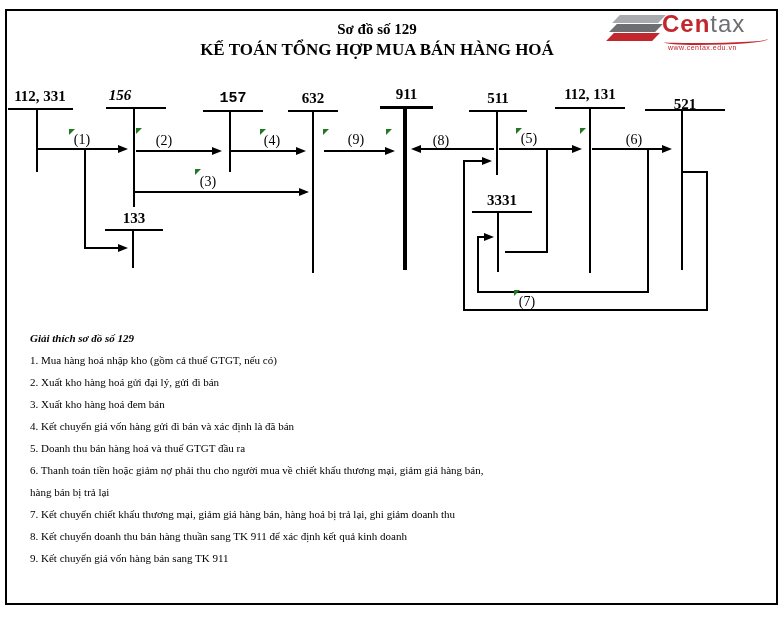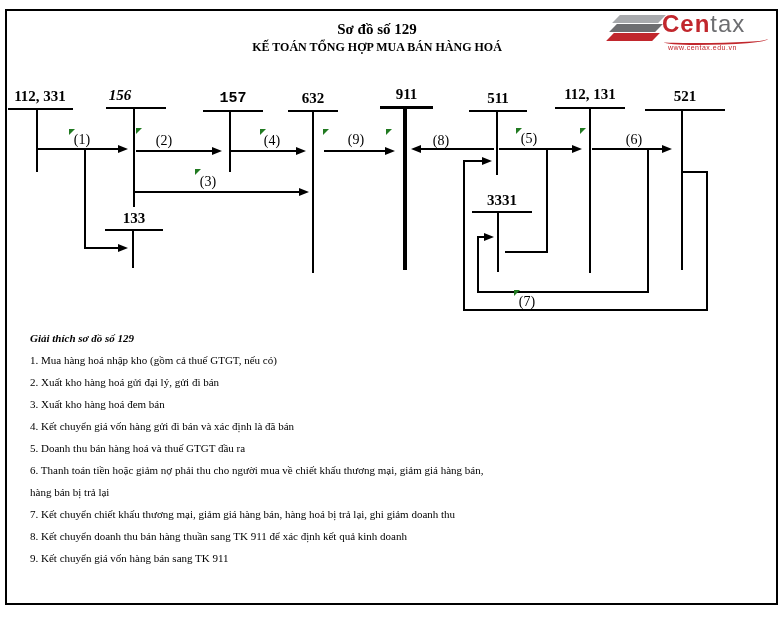--- a/index.html
+++ b/index.html
@@ -11,21 +11,21 @@
   .thick-h{height:3px;}
   .thick-v{width:4px;}
   .ah-r{position:absolute;width:0;height:0;border-top:4px solid transparent;border-bottom:4px solid transparent;border-left:10px solid #000;}
   .ah-l{position:absolute;width:0;height:0;border-top:4px solid transparent;border-bottom:4px solid transparent;border-right:10px solid #000;}
   .gflag{position:absolute;width:0;height:0;border-top:6px solid #217a21;border-right:6px solid transparent;}
   .acc-label{position:absolute;font-weight:bold;font-size:15px;text-align:center;white-space:nowrap;}
   .flow-label{position:absolute;width:30px;text-align:center;font-size:14px;white-space:nowrap;}
   
   .title-wrap{position:absolute;left:0;top:21px;width:730px;text-align:center;padding-left:12px;}
   .title-sub{font-weight:bold;font-size:15px;}
-  .title-main{font-weight:bold;font-size:12px;margin-top:2px;}
+  .title-main{font-weight:bold;font-size:17px;margin-top:2px;}
   
   .frame{position:absolute;left:5px;top:9px;width:769px;height:592px;border:2px solid #000;}
   
   .logo{position:absolute;left:606px;top:12px;width:166px;height:38px;font-family:"Liberation Sans","DejaVu Sans",sans-serif;}
   .lg-layer{position:absolute;height:8px;width:46px;transform:skewX(-44deg);}
   .lg-txt{position:absolute;left:56px;top:-2px;font-size:24px;font-weight:bold;letter-spacing:1px;white-space:nowrap;}
   .lg-swoosh{position:absolute;left:58px;top:24px;width:104px;height:7px;border-bottom:2px solid #c1272d;border-radius:0 0 100% 45%;}
   .lg-web{position:absolute;left:62px;top:32px;font-size:7px;color:#c1272d;letter-spacing:0.5px;white-space:nowrap;}
   
   .notes{position:absolute;left:30px;top:327px;width:730px;font-size:11px;line-height:22px;}
@@ -75,21 +75,21 @@
   <div class="vline thick-v" style="left:403px;top:106px;height:164px;"></div>
 
   <div class="acc-label" style="left:469px;top:90px;width:58px;">511</div>
   <div class="hline" style="left:469px;top:110px;width:58px;"></div>
   <div class="vline" style="left:496px;top:110px;height:65px;"></div>
 
   <div class="acc-label" style="left:555px;top:86px;width:70px;">112, 131</div>
   <div class="hline" style="left:555px;top:107px;width:70px;"></div>
   <div class="vline" style="left:589px;top:107px;height:166px;"></div>
 
-  <div class="acc-label" style="left:645px;top:88px;width:80px;">521</div>
+  <div class="acc-label" style="left:645px;top:96px;width:80px;">521</div>
   <div class="hline" style="left:645px;top:109px;width:80px;"></div>
   <div class="vline" style="left:681px;top:109px;height:161px;"></div>
 
   <div class="acc-label" style="left:105px;top:210px;width:58px;">133</div>
   <div class="hline" style="left:105px;top:229px;width:58px;"></div>
   <div class="vline" style="left:132px;top:229px;height:39px;"></div>
 
   <div class="acc-label" style="left:472px;top:192px;width:60px;">3331</div>
   <div class="hline" style="left:472px;top:211px;width:60px;"></div>
   <div class="vline" style="left:497px;top:211px;height:61px;"></div>

